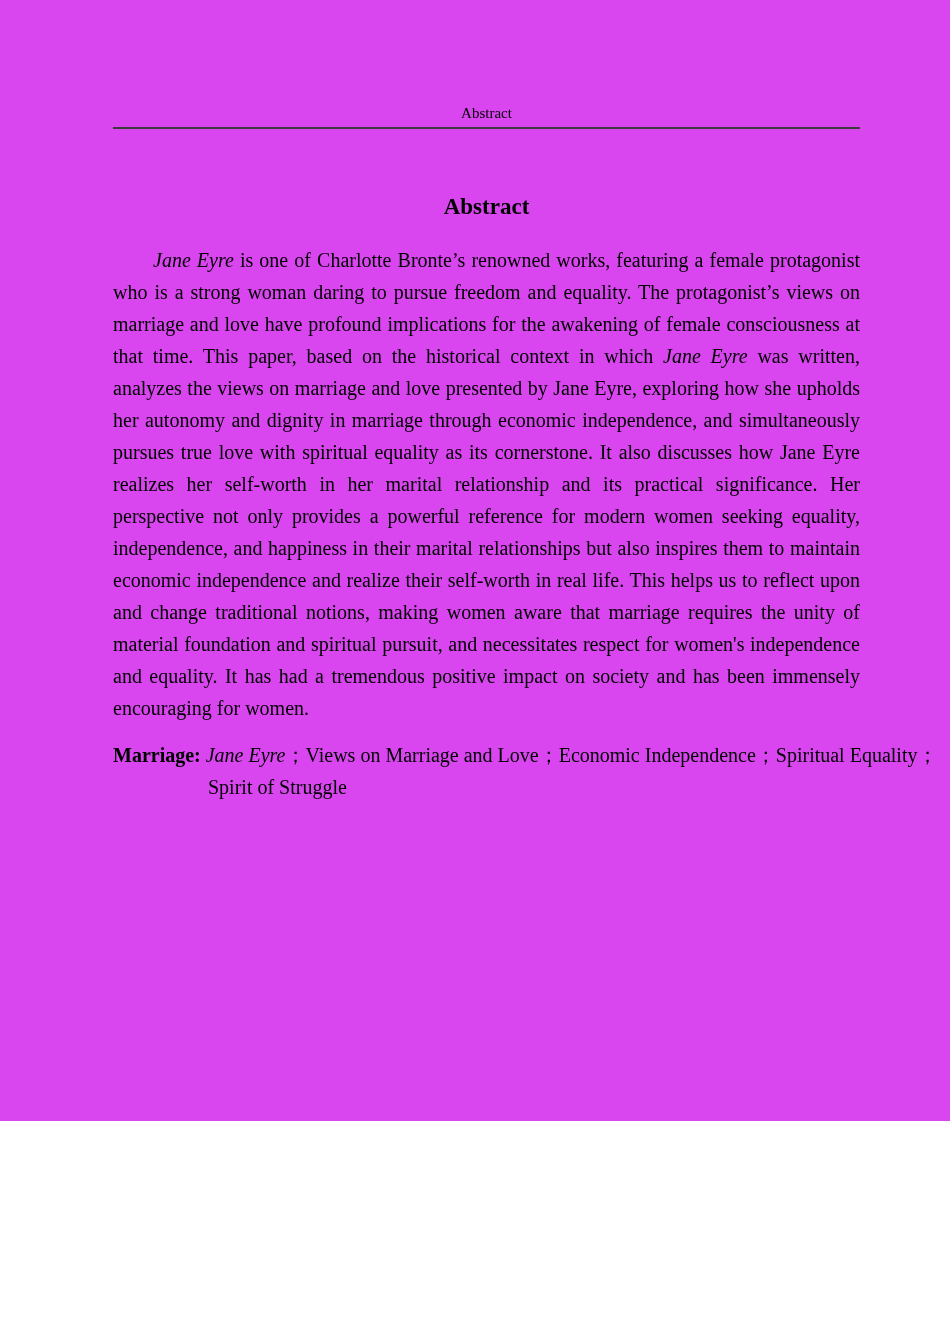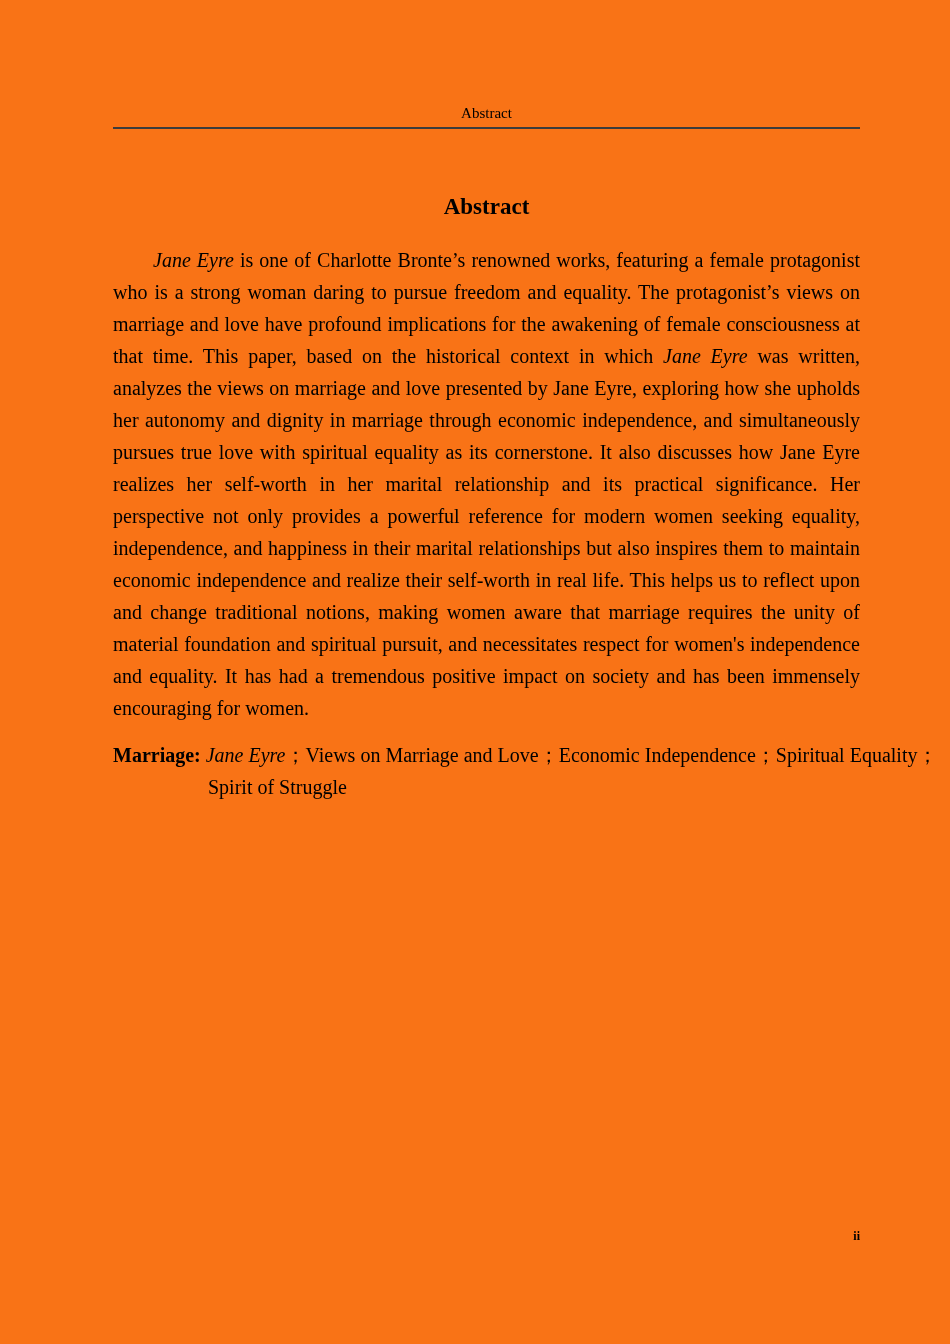--- a/index.html
+++ b/index.html
@@ -3,22 +3,22 @@
 <meta charset="utf-8">
 <style>
   html, body {
     margin: 0;
     padding: 0;
     background: #ffffff;
   }
   .page {
     position: relative;
     width: 950px;
-    height: 1344px;
-    background: #f97316;
+    height: 1121px;
+    background: #d946ef;
     color: #000000;
     font-family: "Liberation Serif", "DejaVu Serif", serif;
     overflow: hidden;
   }
   .running-header {
     position: absolute;
     left: 113px;
     top: 104px;
     width: 747px;
     text-align: center;

